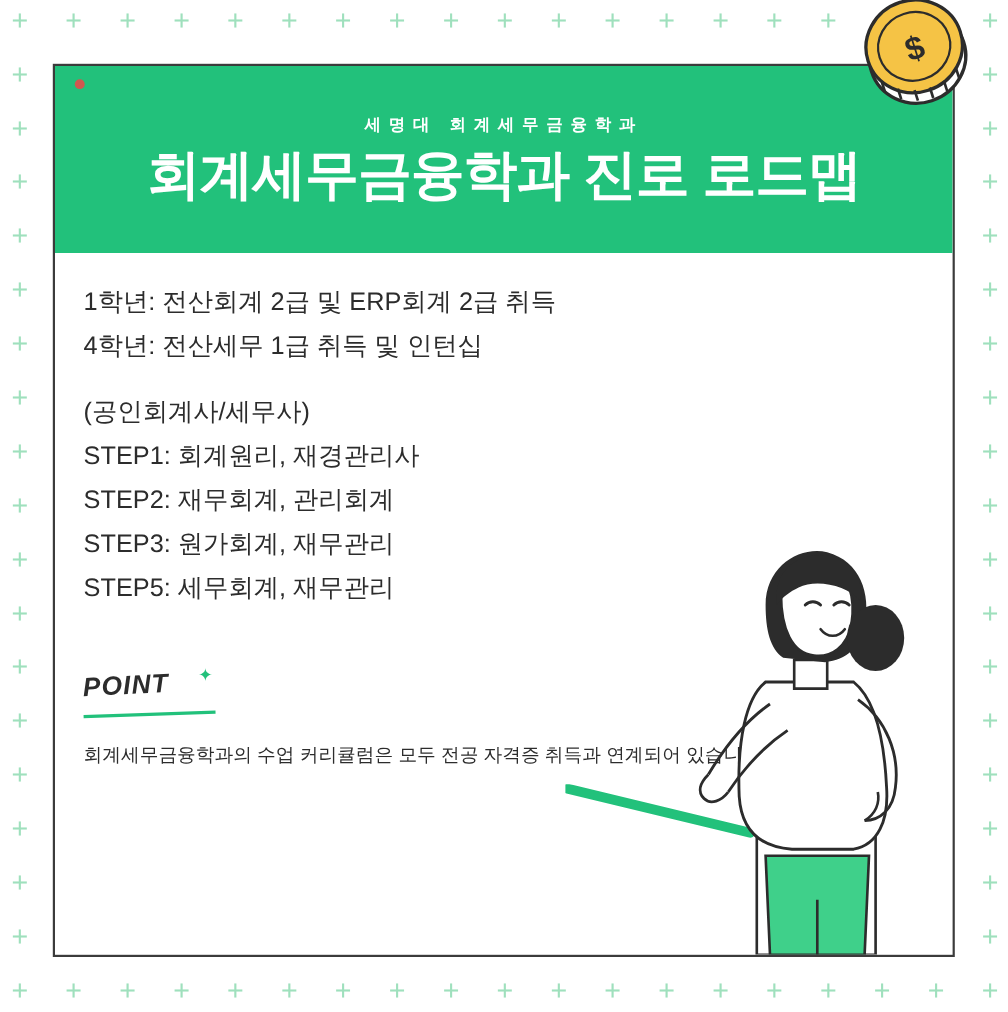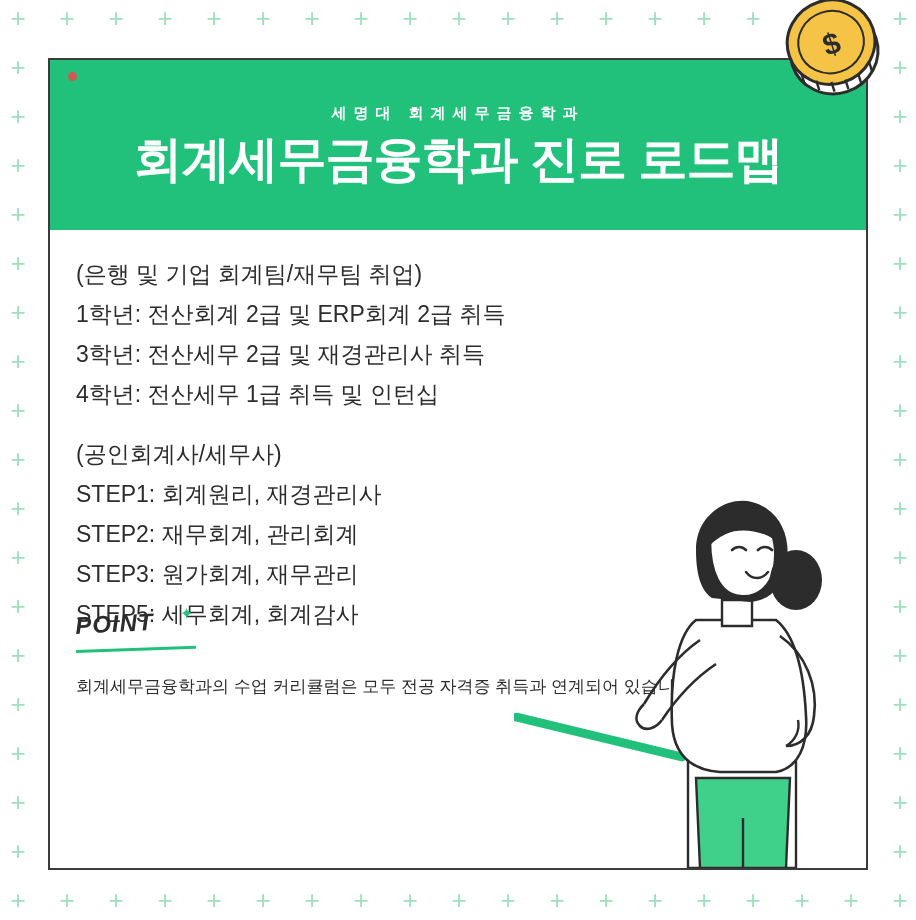--- a/index.html
+++ b/index.html
@@ -562,34 +562,32 @@
 
     <div id="header-band">
       <div id="header-dot"></div>
       <div id="headline">회계세무금융학과 진로 로드맵</div>
       <div id="eyebrow">세명대  회계세무금융학과</div>
     </div>
 
     <div id="body-content">
 
       <div class="block">
-        <div class="line">(은행 및 기업 회계팀/재무팀 취업)</div>
         <div class="line">1학년: 전산회계 2급 및 ERP회계 2급 취득</div>
-        <div class="line">3학년: 전산세무 2급 및 재경관리사 취득</div>
         <div class="line">4학년: 전산세무 1급 취득 및 인턴십</div>
       </div>
 
       <div class="group-gap"></div>
 
       <div class="block">
         <div class="line">(공인회계사/세무사)</div>
         <div class="line">STEP1: 회계원리, 재경관리사</div>
         <div class="line">STEP2: 재무회계, 관리회계</div>
         <div class="line">STEP3: 원가회계, 재무관리</div>
-        <div class="line">STEP5: 세무회계, 회계감사</div>
+        <div class="line">STEP5: 세무회계, 재무관리</div>
       </div>
     </div>
 
     <div id="point-wrap">
       <div id="point-label">POINT</div>
       <div id="point-sparkle">✦</div>
       <div id="point-underline"></div>
       <div id="point-text">회계세무금융학과의 수업 커리큘럼은 모두 전공 자격증 취득과 연계되어 있습니다.</div>
     </div>
 

